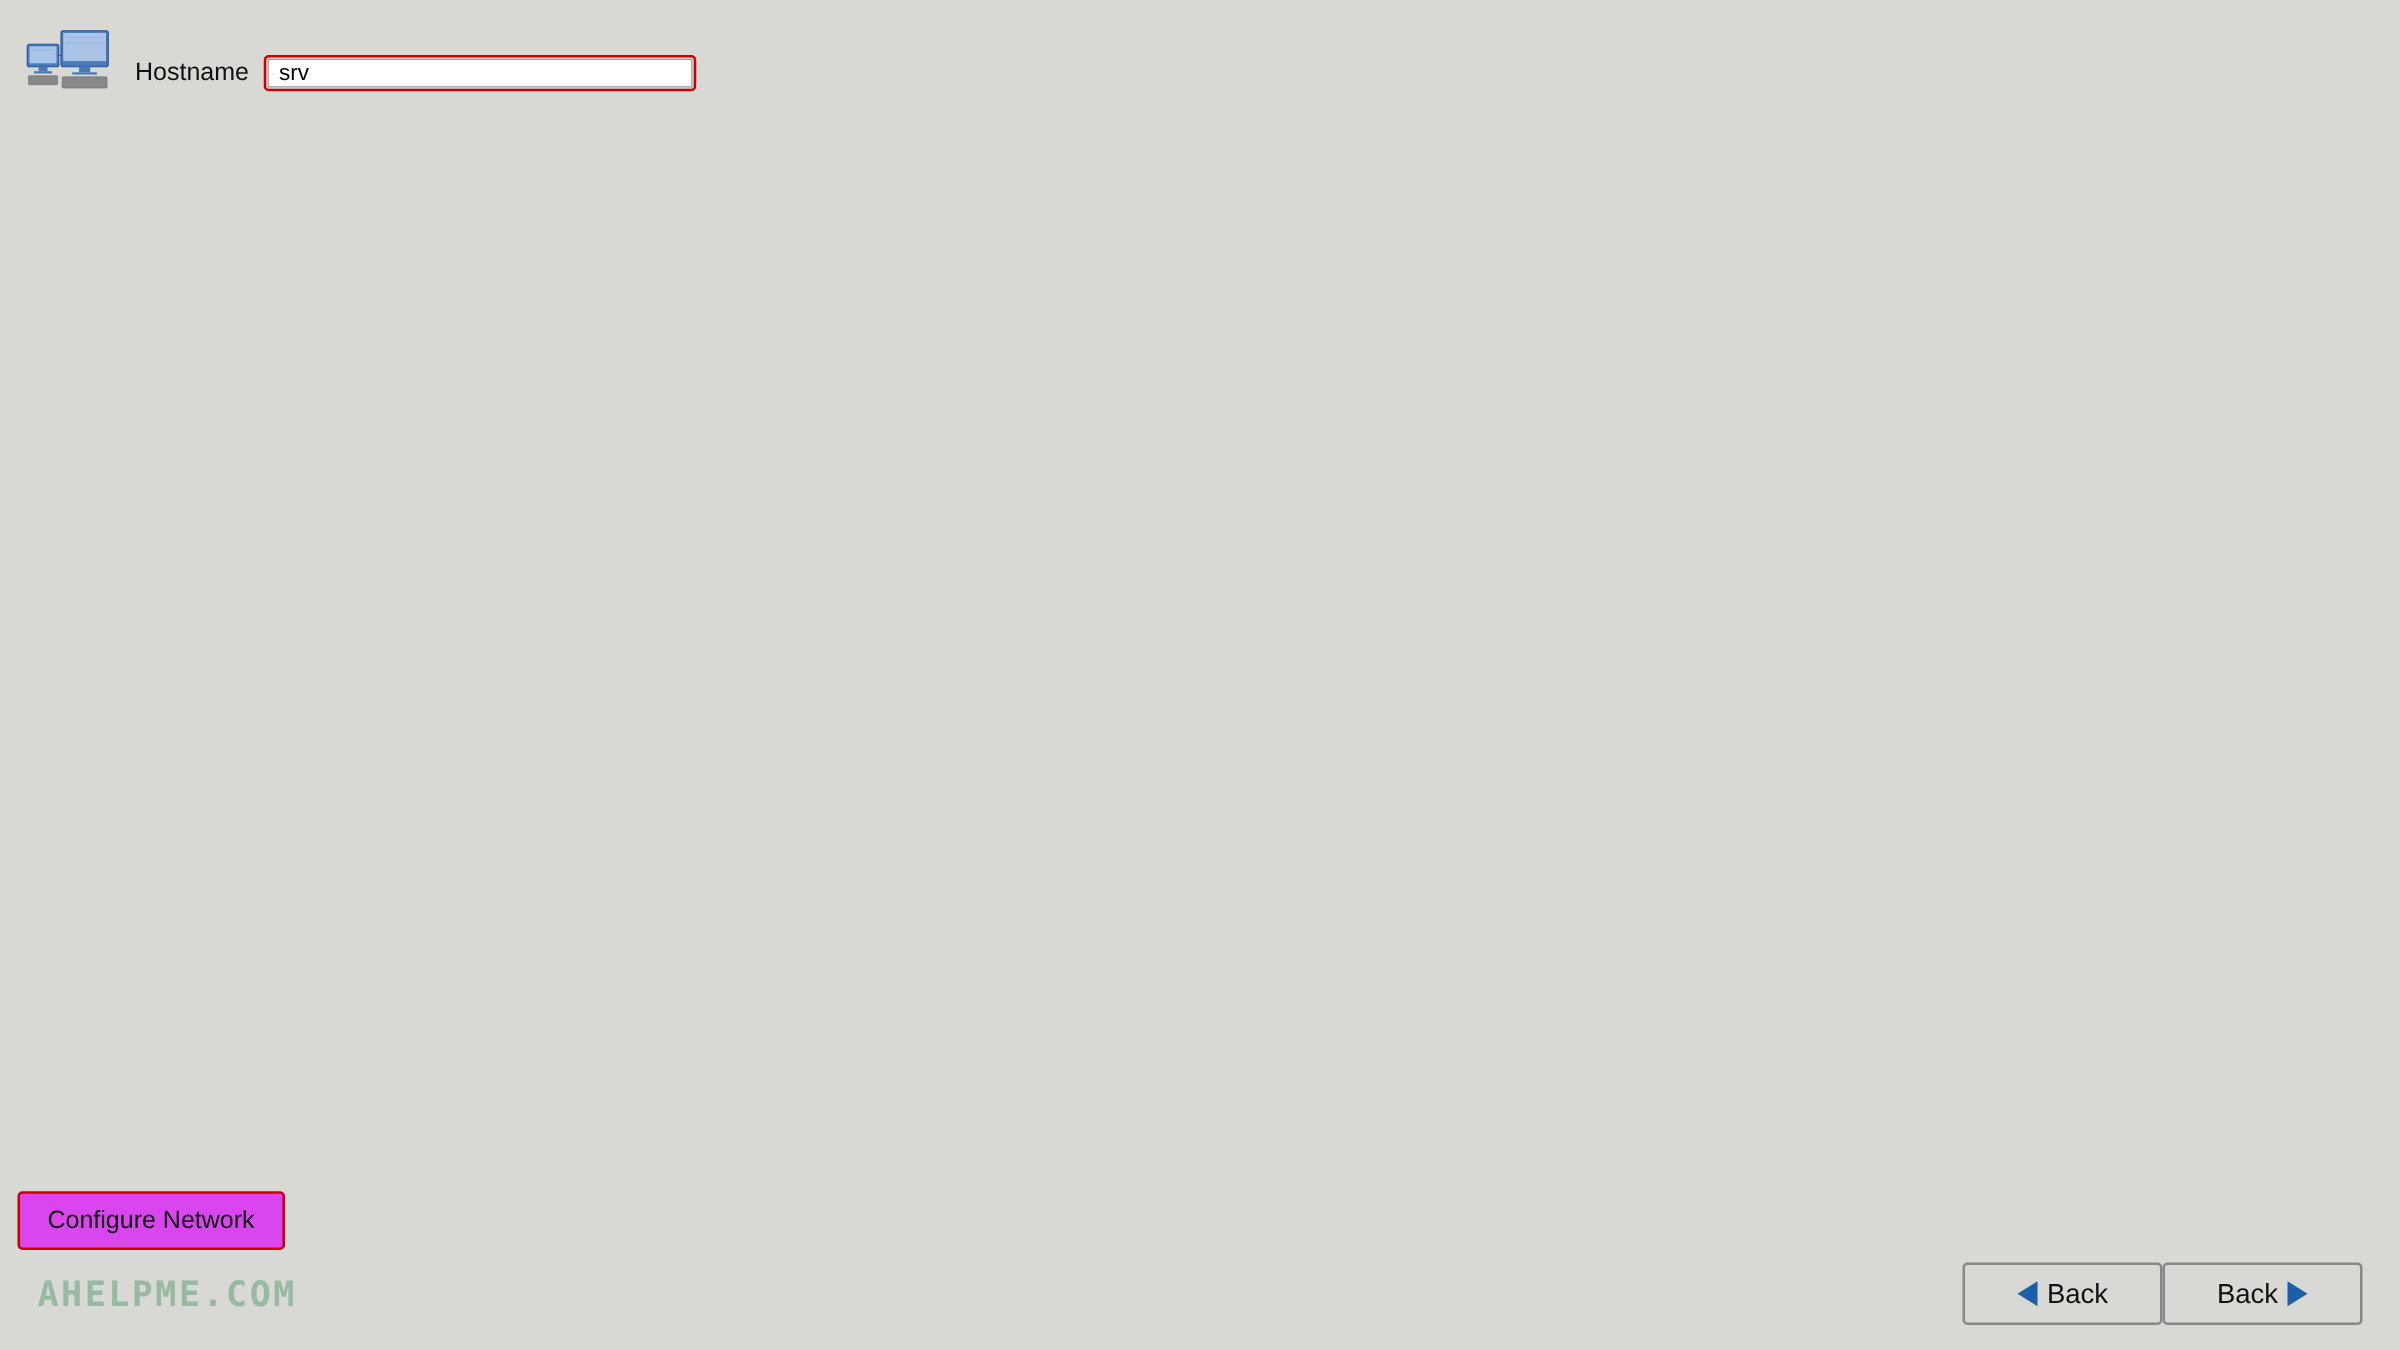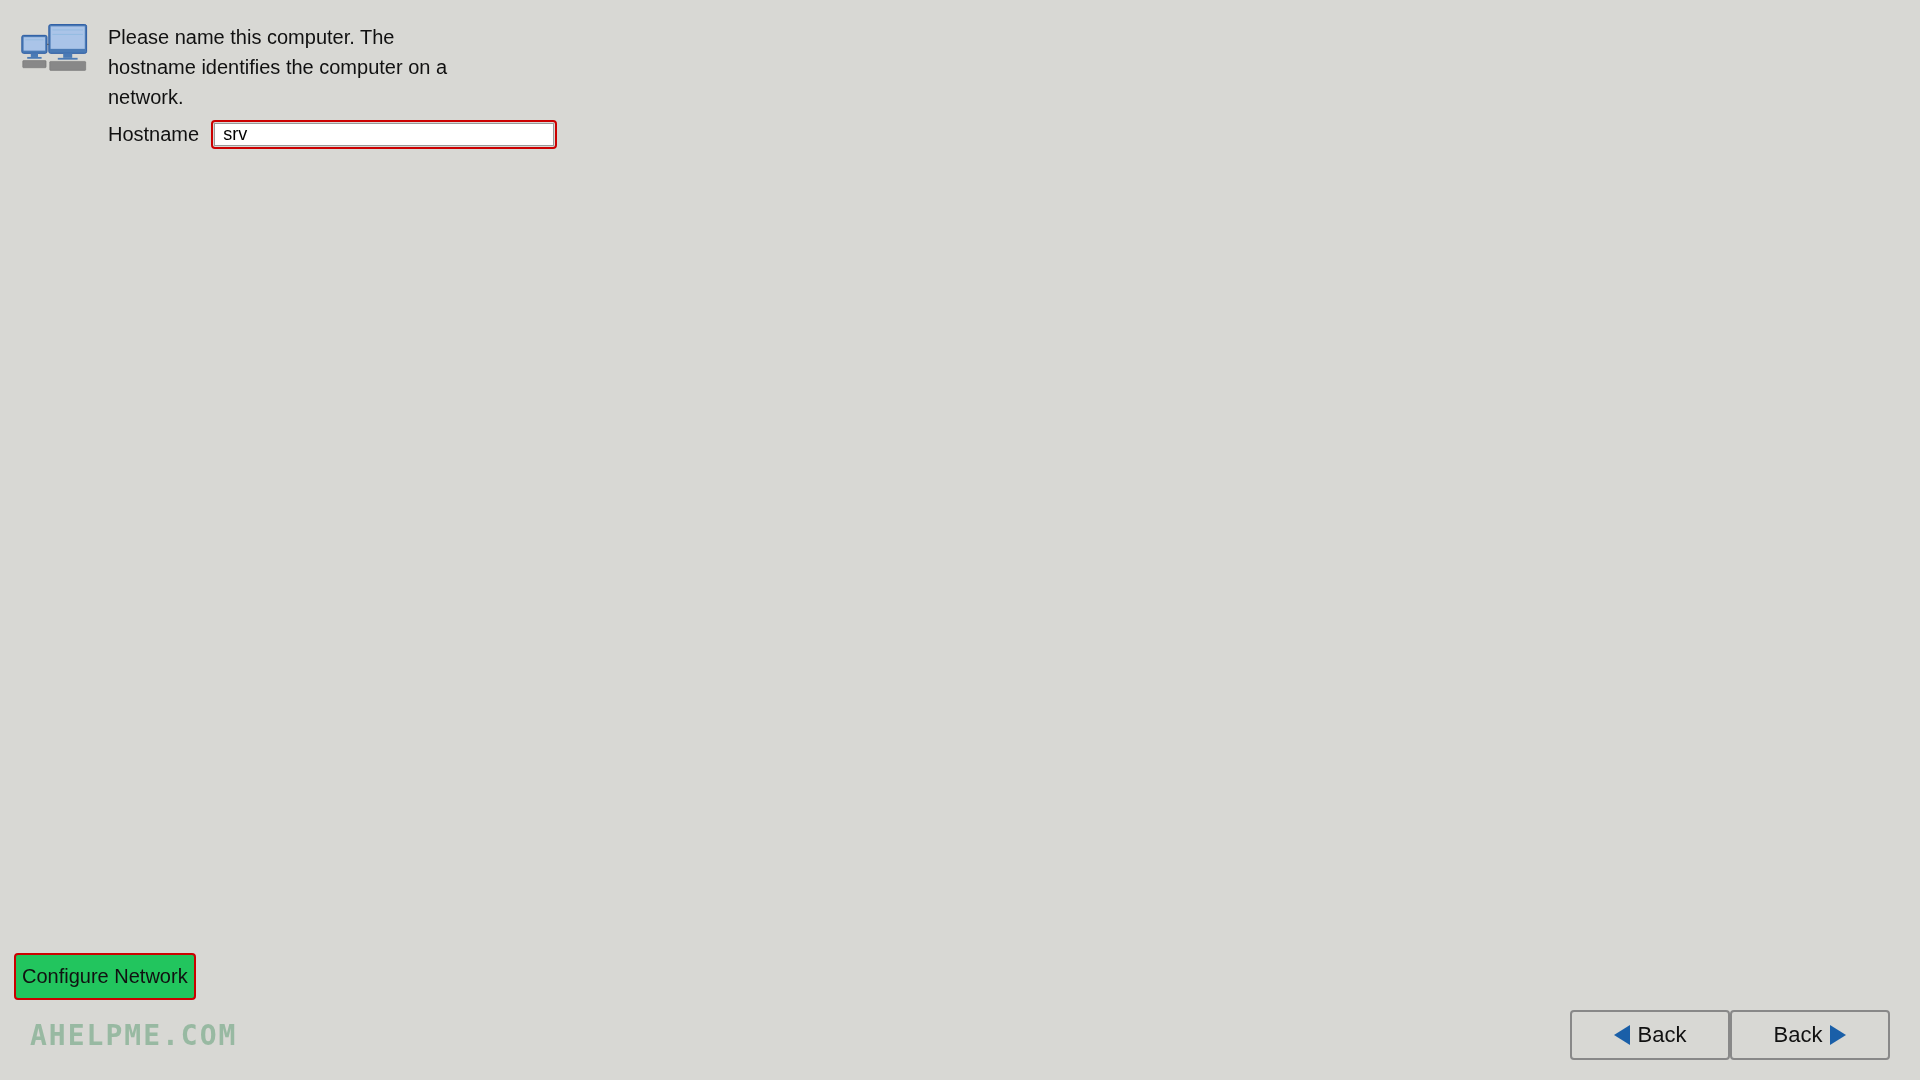--- a/index.html
+++ b/index.html
@@ -85,23 +85,23 @@
 
     .configure-network-wrapper {
       position: absolute;
       bottom: 80px;
       left: 14px;
     }
 
     .configure-network-btn {
       border: 2px solid #cc0000;
       border-radius: 4px;
-      background: #22c55e;
+      background: #d946ef;
       font-size: 20px;
-      padding: 10px 6px;
+      padding: 10px 22px;
       cursor: pointer;
       display: flex;
       align-items: center;
       gap: 6px;
       color: #111;
     }
 
     .nav-buttons {
       position: absolute;
       bottom: 20px;
@@ -167,26 +167,21 @@
       <line x1="36" y1="13" x2="70" y2="13" stroke="#7ab0d8" stroke-width="0.5"></line>
 
       <line x1="30" y1="24" x2="32" y2="24" stroke="#555" stroke-width="1"></line>
 
       <rect x="3" y="42" width="26" height="8" rx="1" fill="#888" stroke="#666" stroke-width="0.5"></rect>
 
       <rect x="33" y="43" width="40" height="10" rx="1" fill="#888" stroke="#666" stroke-width="0.5"></rect>
     </svg>
 
     <div>
-      <div class="description-text">
-        <span>Please name this computer.  The</span><br>
-        <span>hostname identifies the computer on a</span><br>
-        <span>network.</span>
-      </div>
-      <div class="hostname-row" style="margin-top: 8px;">
+      <div class="hostname-row" style="margin-top: 26px;">
         <span class="hostname-label">Hostname</span>
         <div class="hostname-input-wrapper">
           <input class="hostname-input" type="text" value="srv" style="">
         </div>
       </div>
     </div>
   </div>
 </div>
 
 <div class="configure-network-wrapper">

